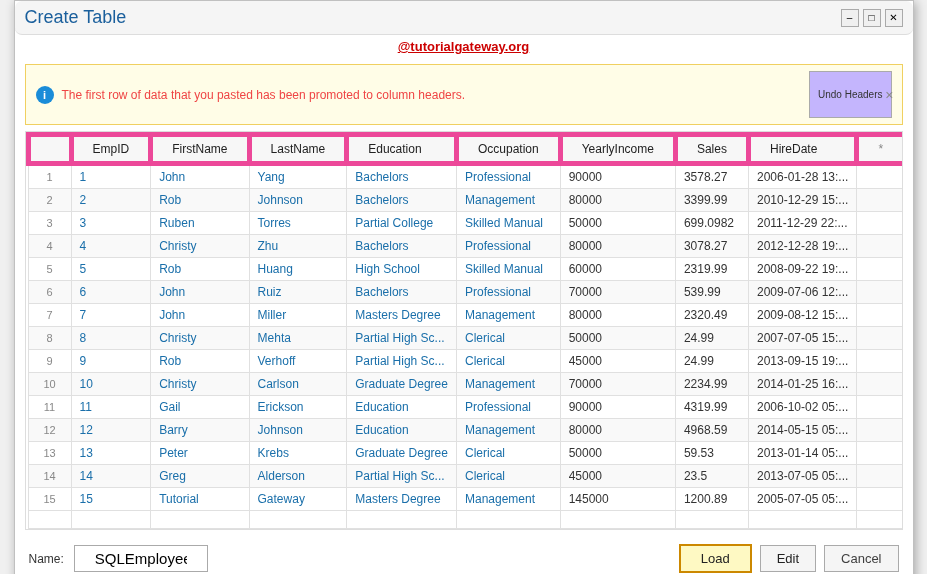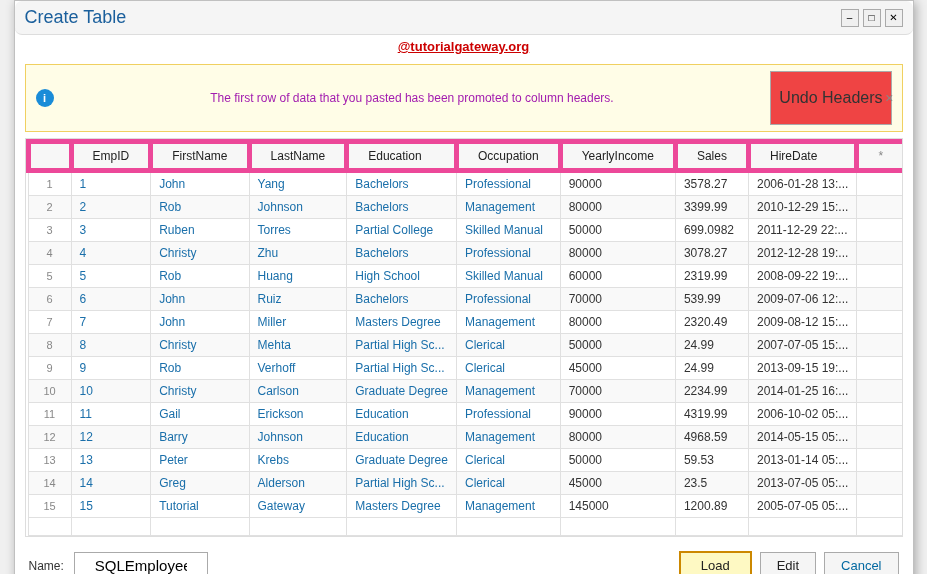--- a/index.html
+++ b/index.html
@@ -75,31 +75,30 @@
       width: 18px;
       height: 18px;
       display: flex;
       align-items: center;
       justify-content: center;
       font-size: 11px;
       font-weight: bold;
       flex-shrink: 0;
     }
     .info-text {
-      color: #a21caf;
+      color: #ef4444;
       font-size: 12px;
       flex: 1;
-      text-align: center;
     }
     .undo-btn {
-      background: #ef4444;
+      background: #c4b5fd;
       border: 1px solid #aaa;
       padding: 17px 8px;
       cursor: pointer;
-      font-size: 16px;
+      font-size: 10px;
       color: #333;
     }
     .close-info {
       position: absolute;
       right: 8px;
       top: 50%;
       transform: translateY(-50%);
       cursor: pointer;
       color: #888;
       font-size: 14px;
@@ -211,21 +210,21 @@
       cursor: pointer;
       font-size: 13px;
       color: #222;
     }
     .btn-cancel {
       background: #f5f5f5;
       border: 1px solid #aaa;
       padding: 5px 16px;
       cursor: pointer;
       font-size: 13px;
-      color: #0369a1;
+      color: #404040;
     }
   </style>
 </head>
 <body>
 
 <div class="dialog">
 
   <div class="title-bar">
     <span class="title-bar-title">Create Table</span>
     <div class="title-bar-controls">

